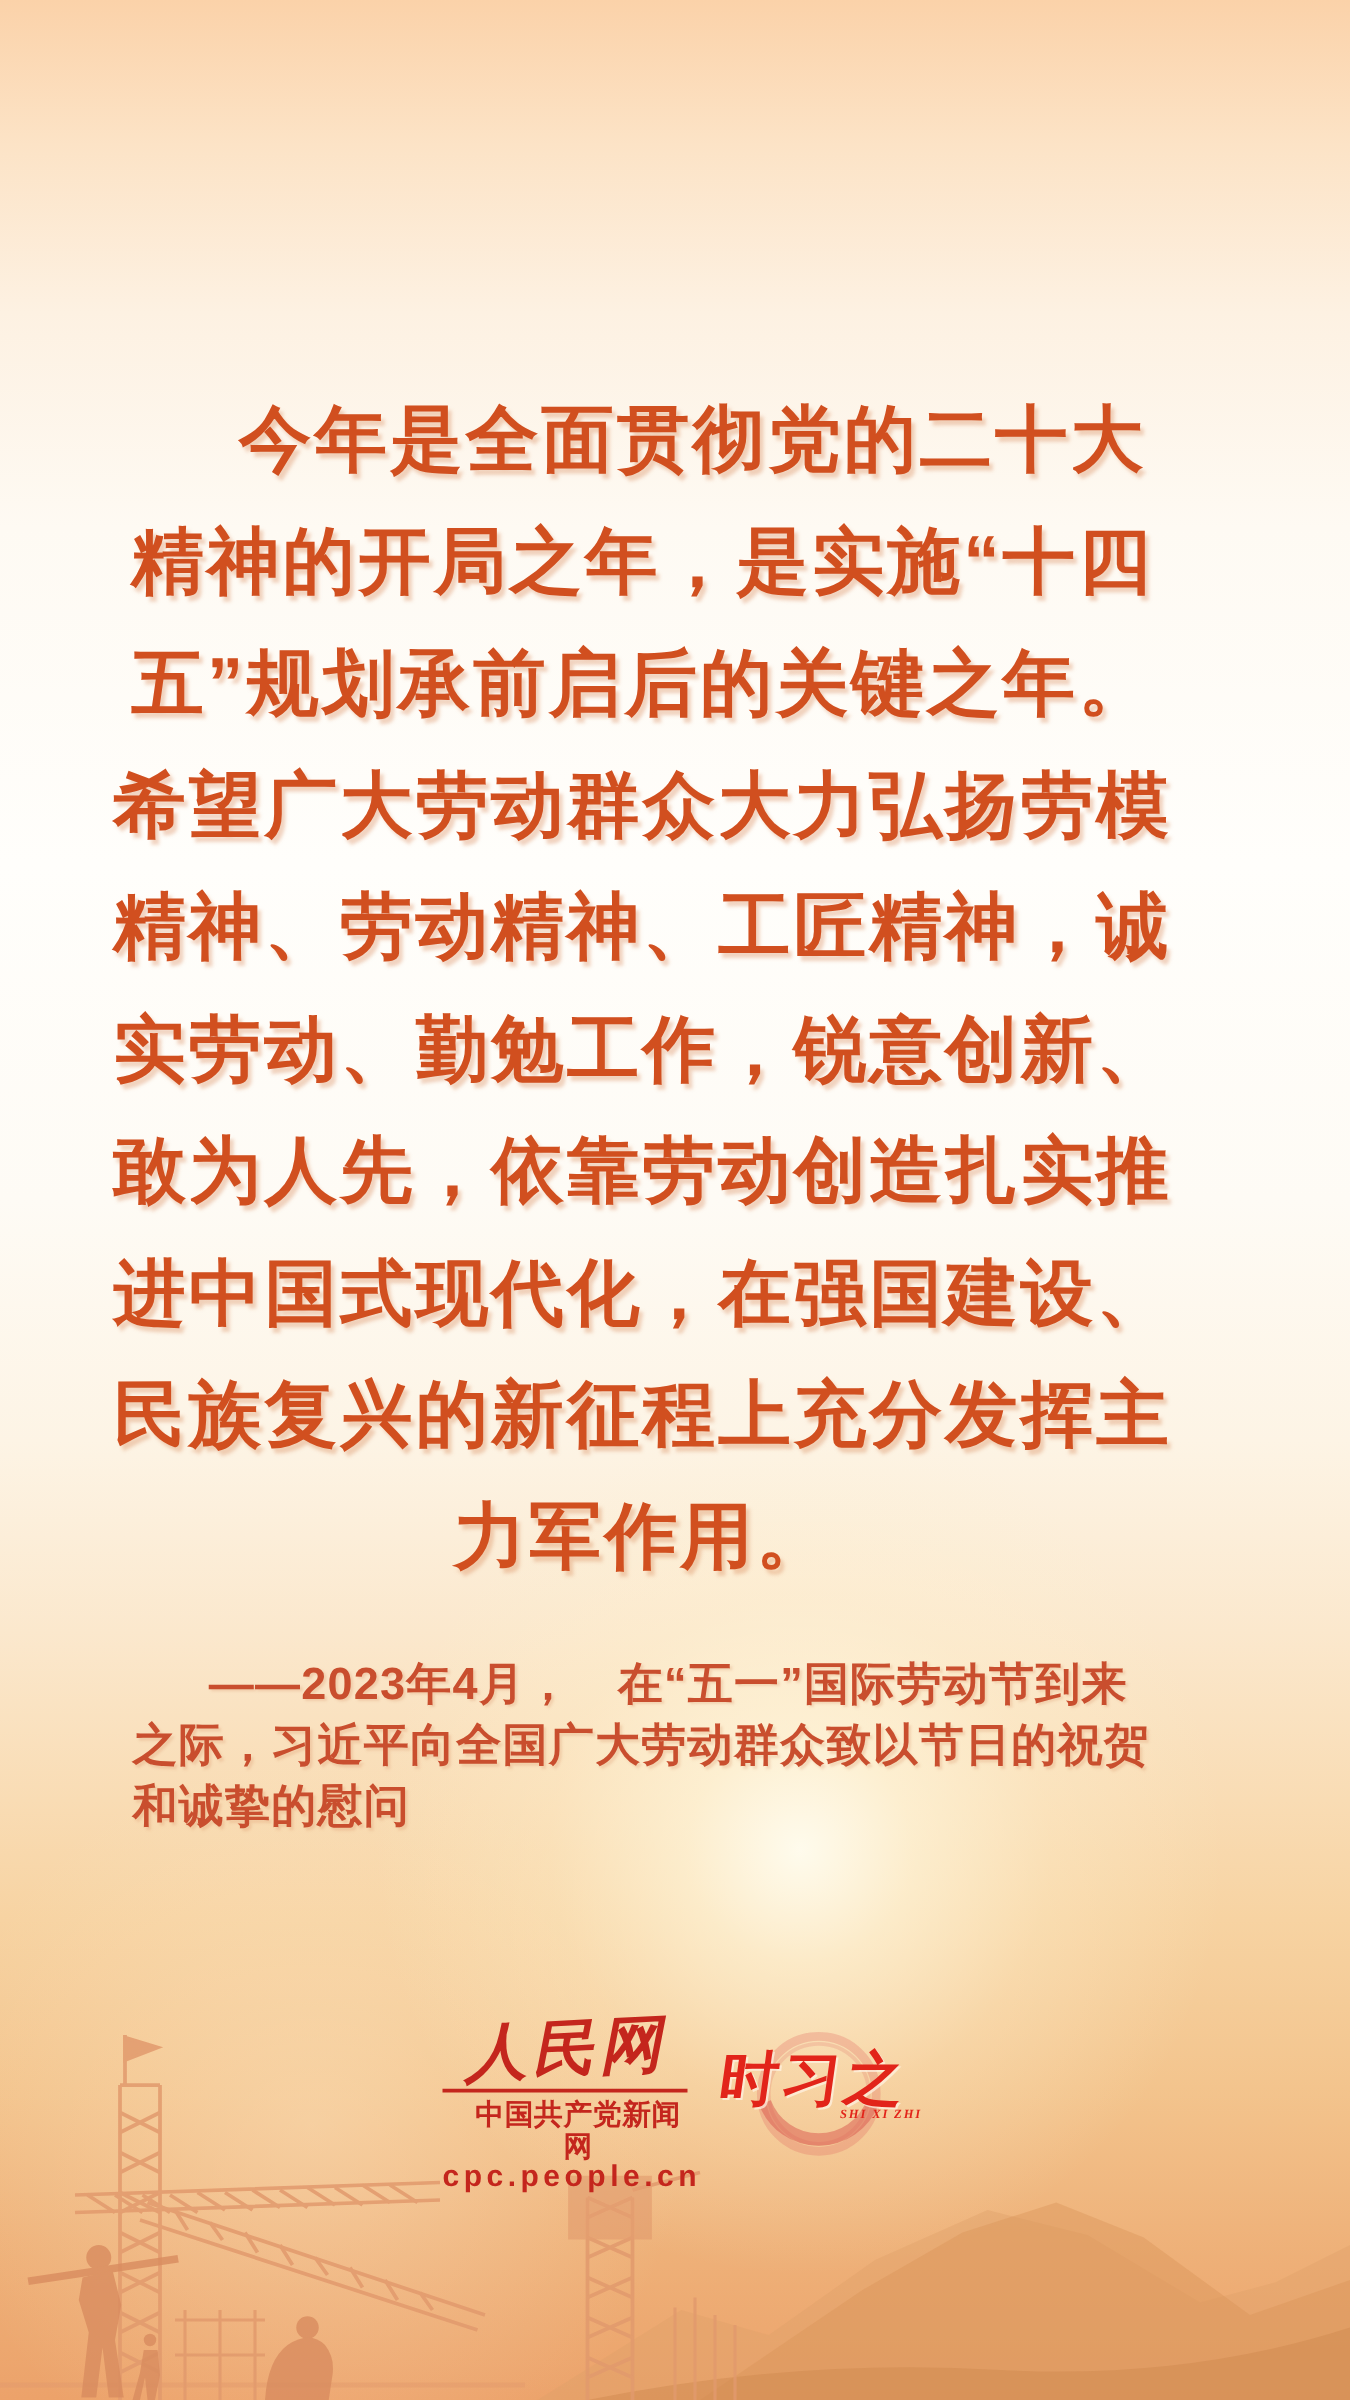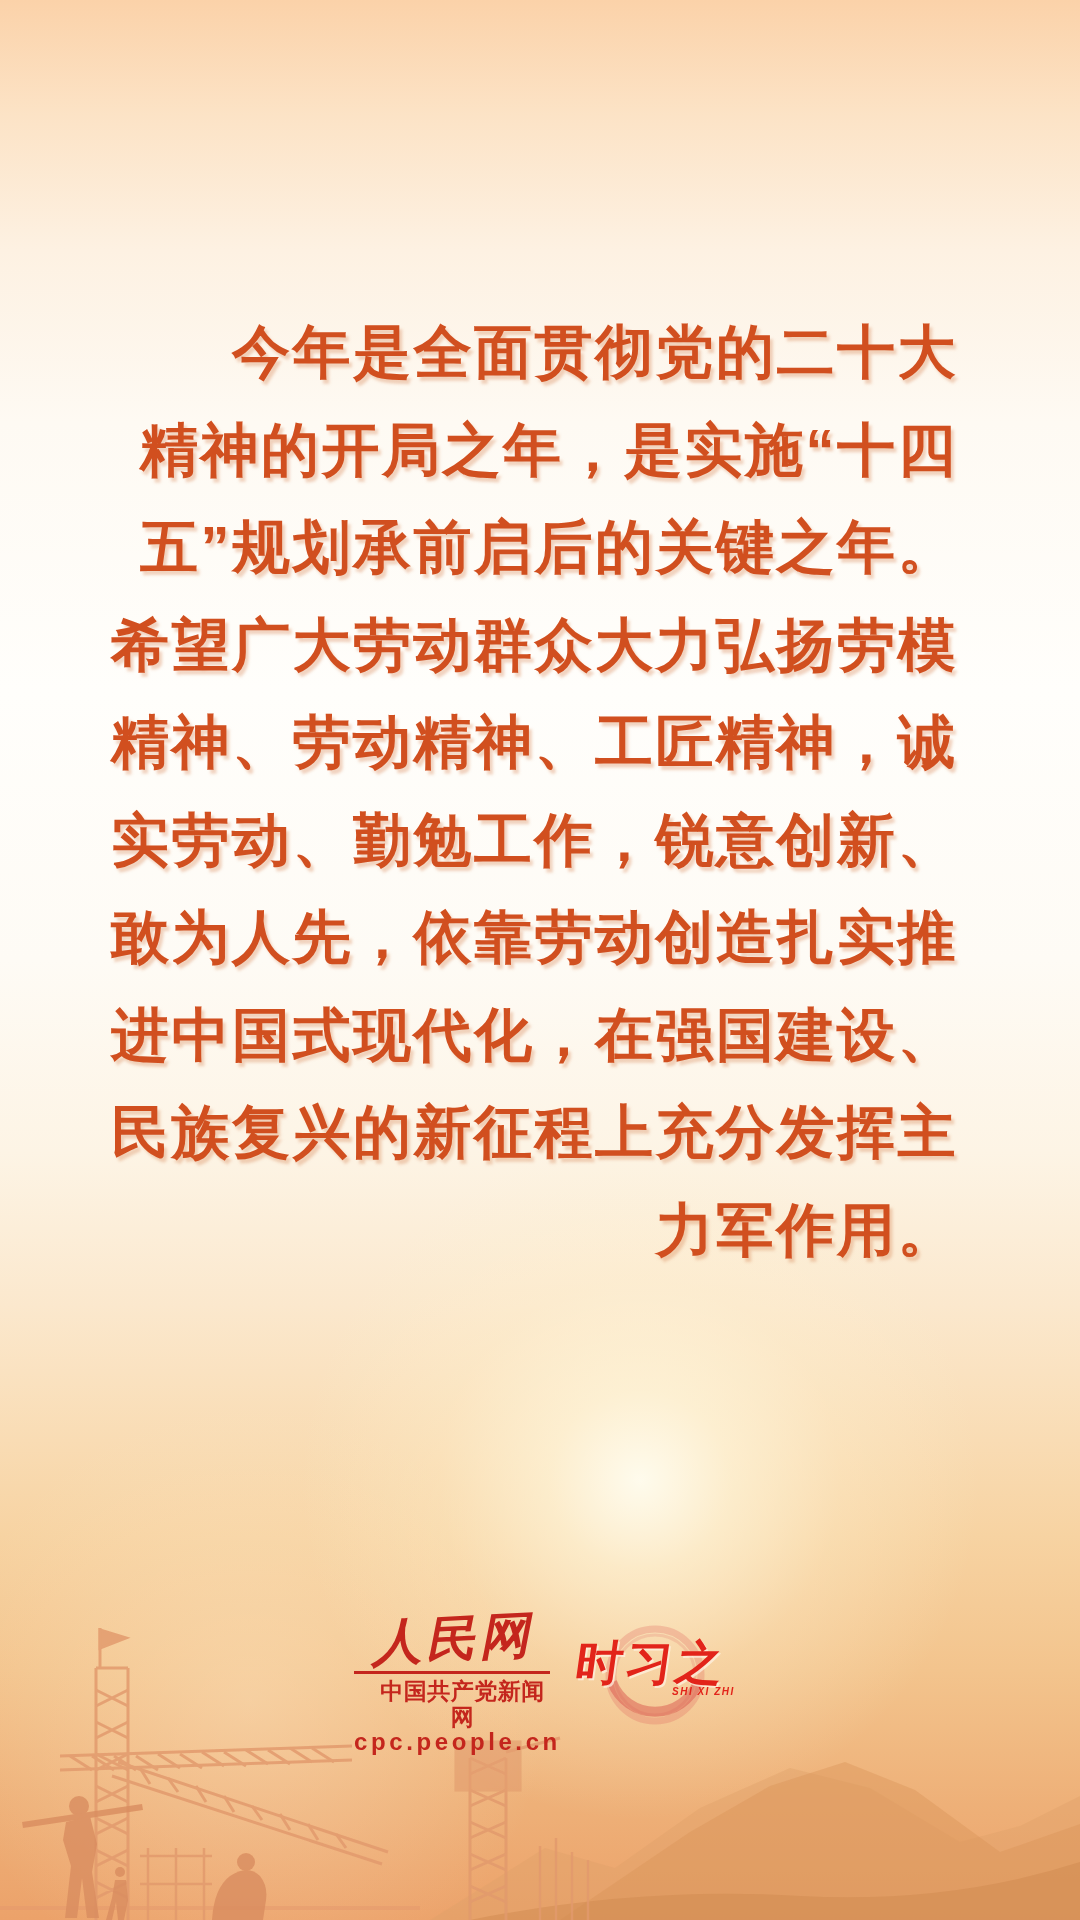--- a/index.html
+++ b/index.html
@@ -18,24 +18,24 @@
   .sun{
     position:absolute;inset:0;
     background:
       radial-gradient(circle at 640px 1480px, rgba(255,253,240,.95) 0%,
         rgba(255,248,222,.65) 90px, rgba(255,242,208,.30) 200px, rgba(255,242,208,0) 340px),
       radial-gradient(circle at 250px 1700px, rgba(255,236,205,.35) 0%, rgba(255,236,205,0) 300px);
   }
   .bg-art{position:absolute;left:0;top:0;width:1080px;height:1920px;}
   
   .quote{
-    position:absolute;left:106px;top:303px;width:852px;
+    position:absolute;left:88px;top:303px;width:852px;
     font-size:58px;line-height:97.5px;font-weight:bold;
     letter-spacing:2.5px;text-indent:80px;
-    white-space:pre-line;text-align:right;
+    white-space:pre-line;text-align:center;
     text-shadow:3px 4px 3px rgba(216,132,82,.35);
   }
   .attribution{
     position:absolute;left:106px;top:1322px;width:846px;
     font-size:36px;line-height:49px;font-weight:bold;
     letter-spacing:1px;text-indent:61px;
     white-space:pre-line;text-align:left;
     text-shadow:2px 2px 2px rgba(216,140,95,.25);
   }
   
@@ -116,31 +116,34 @@
 精神的开局之年，是实施“十四
 五”规划承前启后的关键之年。
 希望广大劳动群众大力弘扬劳模
 精神、劳动精神、工匠精神，诚
 实劳动、勤勉工作，锐意创新、
 敢为人先，依靠劳动创造扎实推
 进中国式现代化，在强国建设、
 民族复兴的新征程上充分发挥主
 力军作用。</div>
 
+  <div class="attribution" style="color: rgb(201, 78, 46);">——2023年4月，　在“五一”国际劳动节到来
+之际，习近平向全国广大劳动群众致以节日的祝贺
+和诚挚的慰问</div>
 
   <div class="people-logo">
     <div class="people-script" style="color: rgb(196, 38, 29);">人民网</div>
     <div class="people-underline"></div>
     <div class="people-subtitle" style="color: rgb(196, 38, 29);">中国共产党新闻网</div>
     <div class="people-url" style="color: rgb(196, 38, 29);">cpc.people.cn</div>
   </div>
 
   <div class="sxz-logo">
     <svg class="sxz-ring" viewBox="0 0 110 110">
       <circle cx="55" cy="55" r="46" fill="none" stroke="rgba(224,110,100,0.30)" stroke-width="7"></circle>
       <circle cx="55" cy="55" r="40" fill="none" stroke="rgba(224,110,100,0.22)" stroke-width="3"></circle>
       <path d="M12,62 A46,46 0 0 0 98,62" fill="none" stroke="rgba(217,88,78,0.5)" stroke-width="10"></path>
     </svg>
     <div class="sxz-title" style="color: rgb(226, 36, 26);">时习之</div>
-    <div class="sxz-sub" style="color: rgb(226, 36, 26);">SHI XI ZHI</div>
+    <div class="sxz-sub" style="color: rgb(226, 36, 26); font-family: Liberation Serif, serif;">SHI XI ZHI</div>
   </div>
 
 </div>
 
 </body></html>

